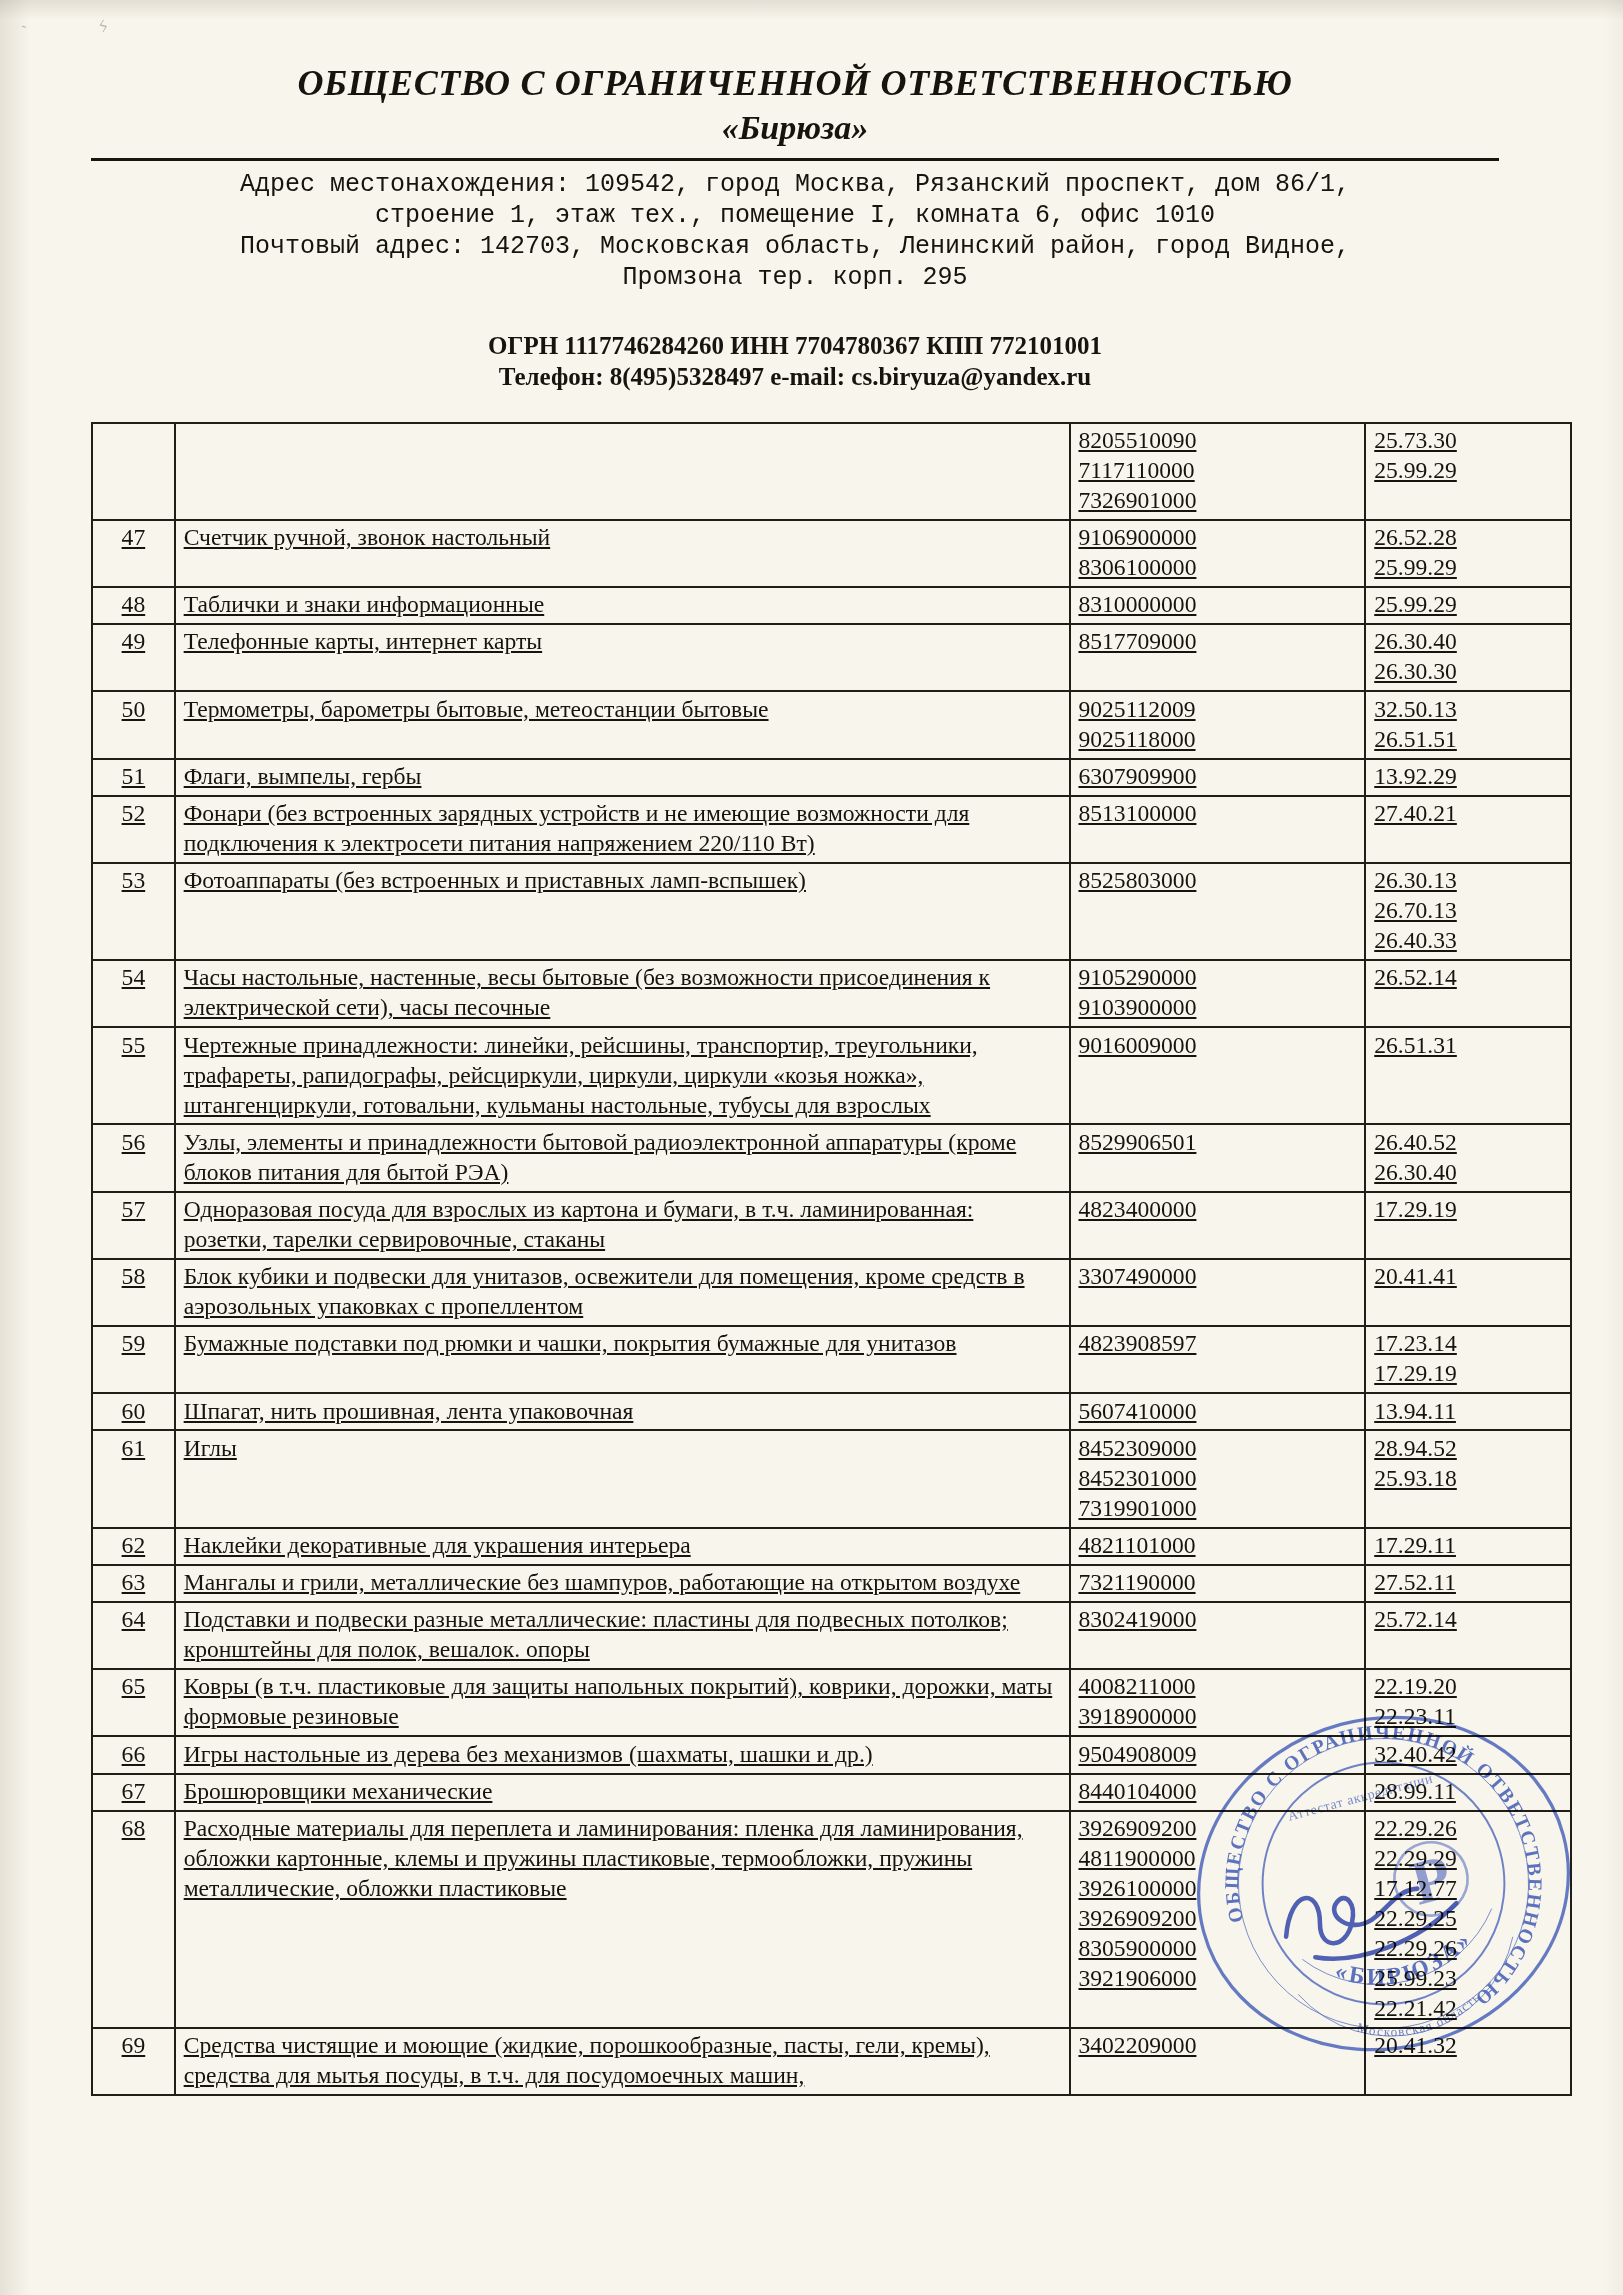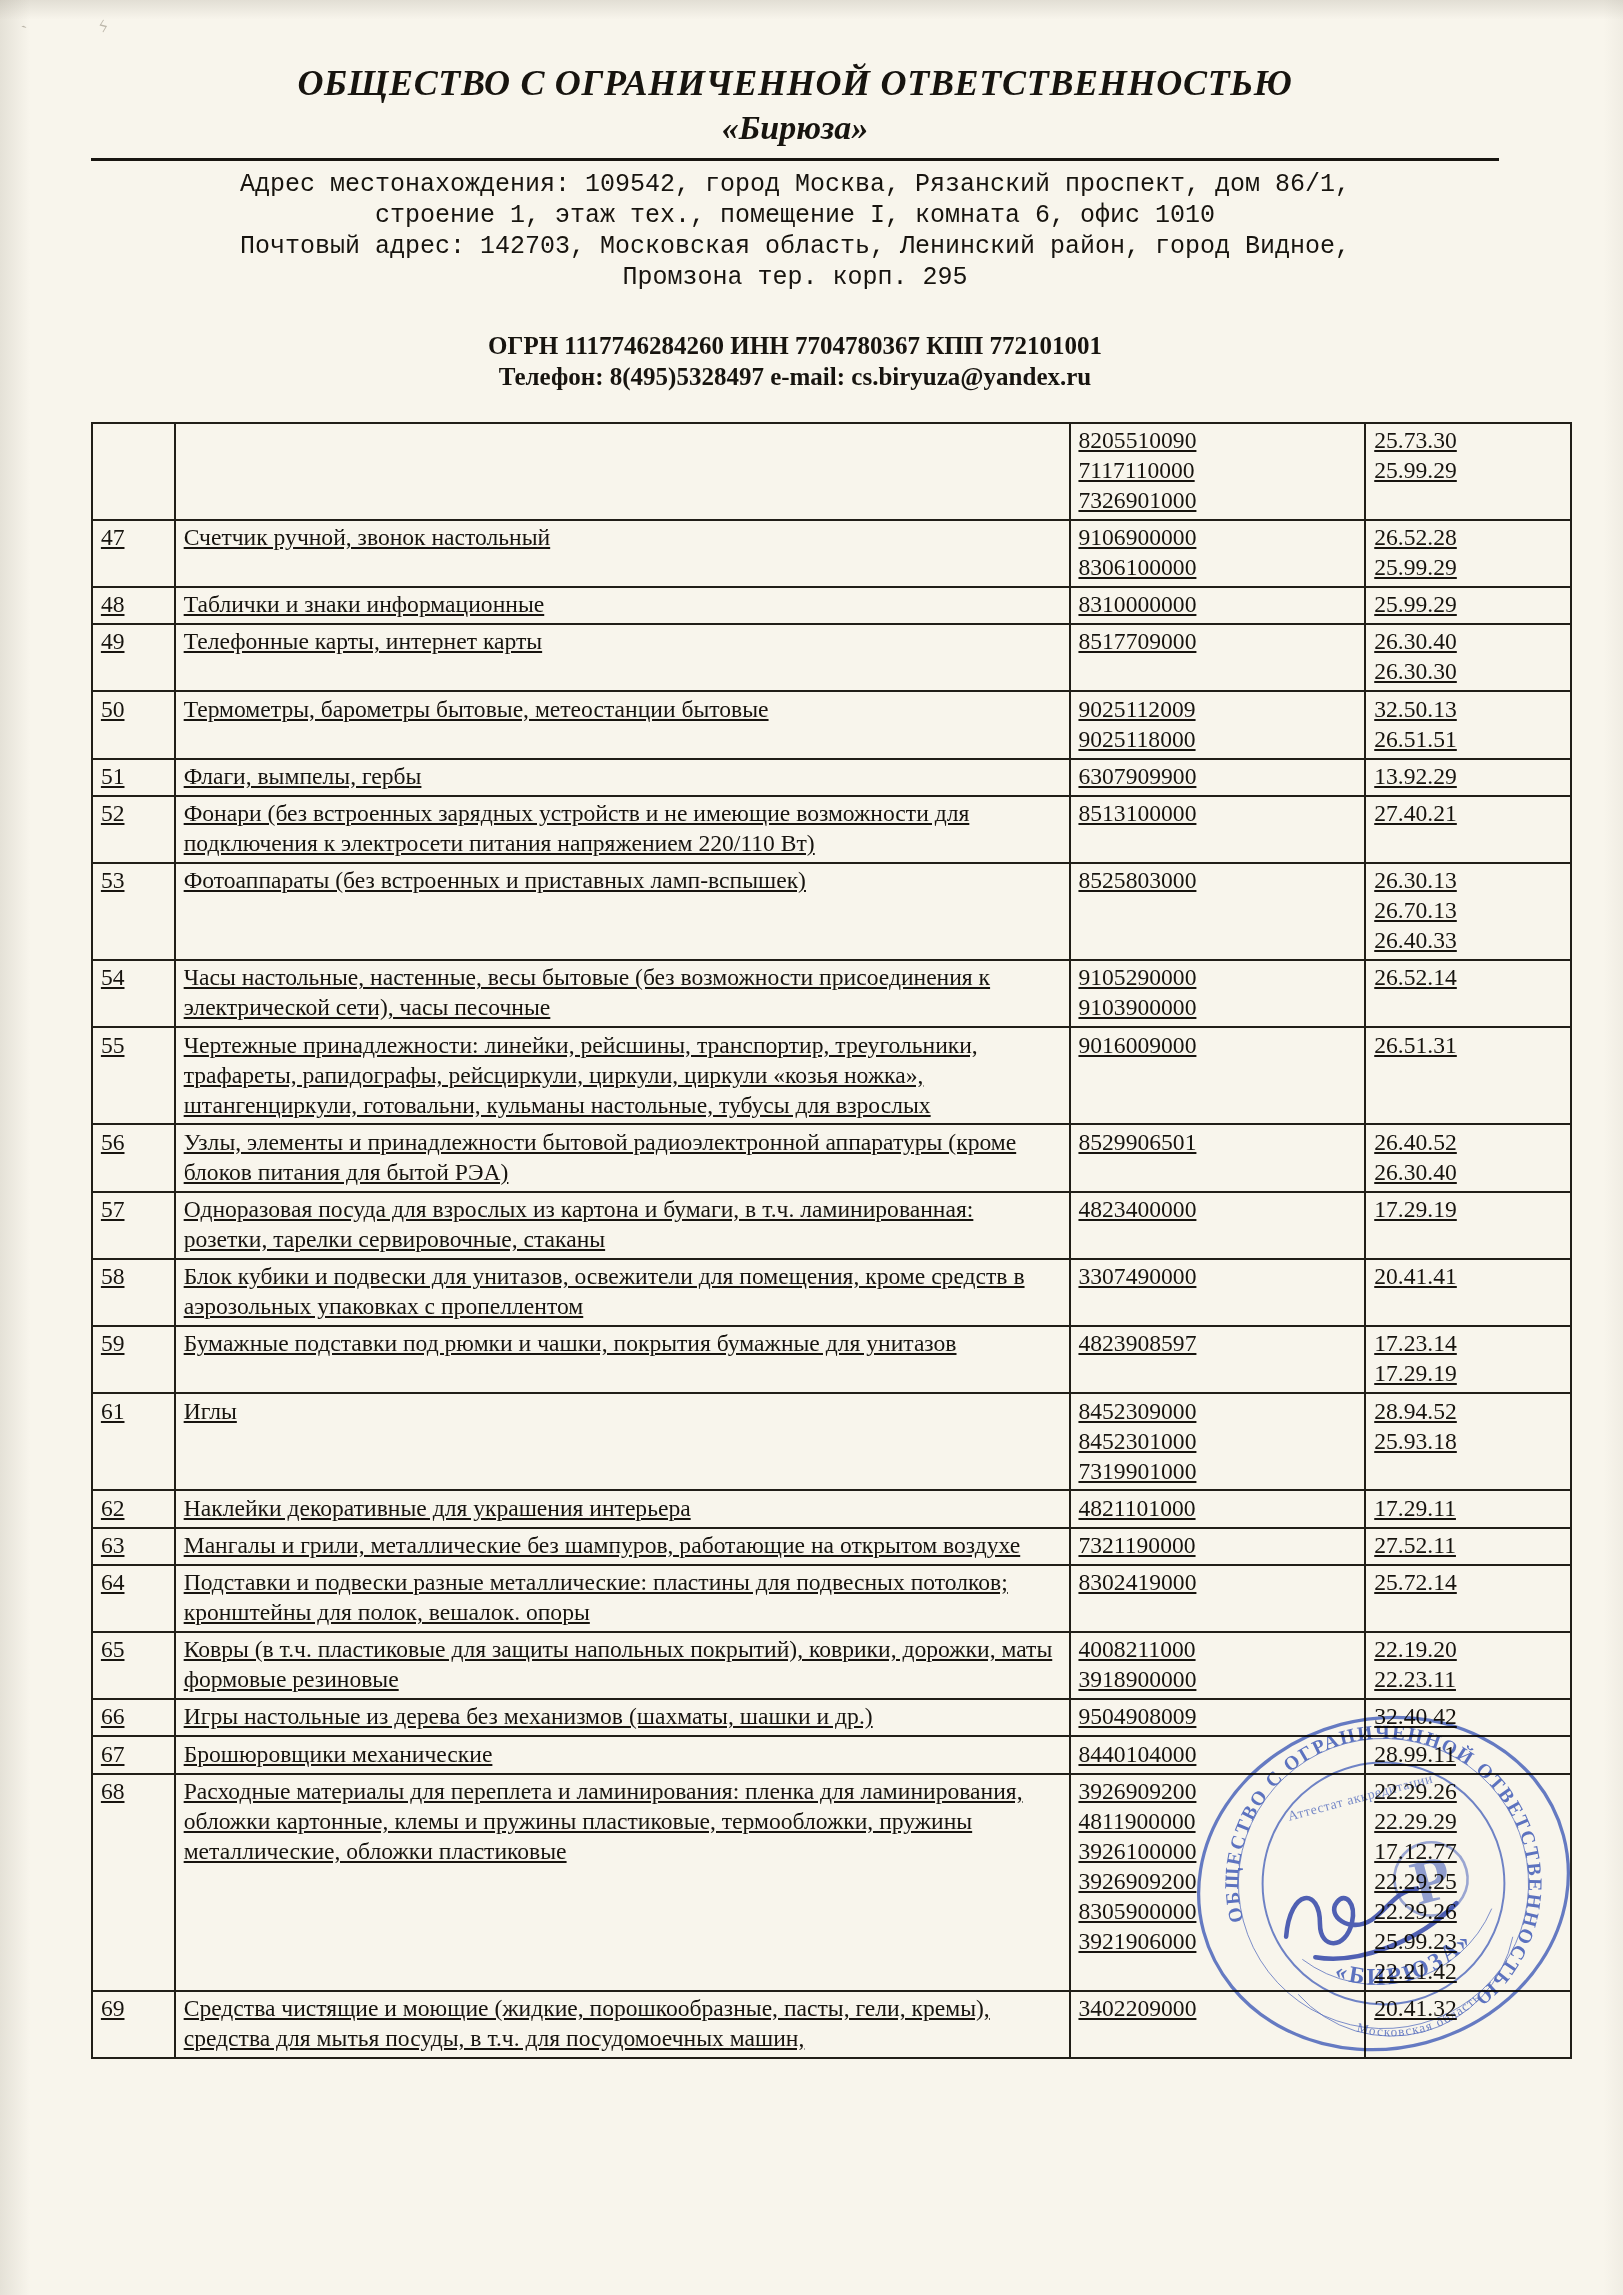--- a/index.html
+++ b/index.html
@@ -73,21 +73,21 @@
     table-layout: fixed;
     text-decoration: underline;
   }
   table.codes-table td {
     border: 2px solid #211e18;
     vertical-align: top;
     font-size: 23.6px;
     line-height: 30px;
     padding: 1.3px 7.9px 3.9px 7.9px;
   }
-  td.col-num  { width: 65px; padding-left: 2.6px; padding-right: 2.6px; }
+  td.col-num  { width: 65px; text-align: center; padding-left: 2.6px; padding-right: 2.6px; }
   td.col-desc { width: 877px; }
   td.col-codes { width: 278px; white-space: pre-line; }
   td.col-okpd  { width: 188px; white-space: pre-line; border-radius: 8px; }
 
   .stamp {
     position: absolute;
     left: 1174px;
     top: 1694px;
     width: 419px;
     height: 379px;
@@ -209,20 +209,26 @@
           <td class="col-desc">Блок кубики и подвески для унитазов, освежители для помещения, кроме средств в аэрозольных упаковках с пропеллентом</td>
           <td class="col-codes">3307490000</td>
           <td class="col-okpd">20.41.41</td>
         </tr>
         <tr>
           <td class="col-num">59</td>
           <td class="col-desc">Бумажные подставки под рюмки и чашки, покрытия бумажные для унитазов</td>
           <td class="col-codes">4823908597</td>
           <td class="col-okpd">17.23.14
 17.29.19</td>
+        </tr>
+        <tr>
+          <td class="col-num">60</td>
+          <td class="col-desc">Шпагат, нить прошивная, лента упаковочная</td>
+          <td class="col-codes">5607410000</td>
+          <td class="col-okpd">13.94.11</td>
         </tr>
         <tr>
           <td class="col-num">61</td>
           <td class="col-desc">Иглы</td>
           <td class="col-codes">8452309000
 8452301000
 7319901000</td>
           <td class="col-okpd">28.94.52
 25.93.18</td>
         </tr>

